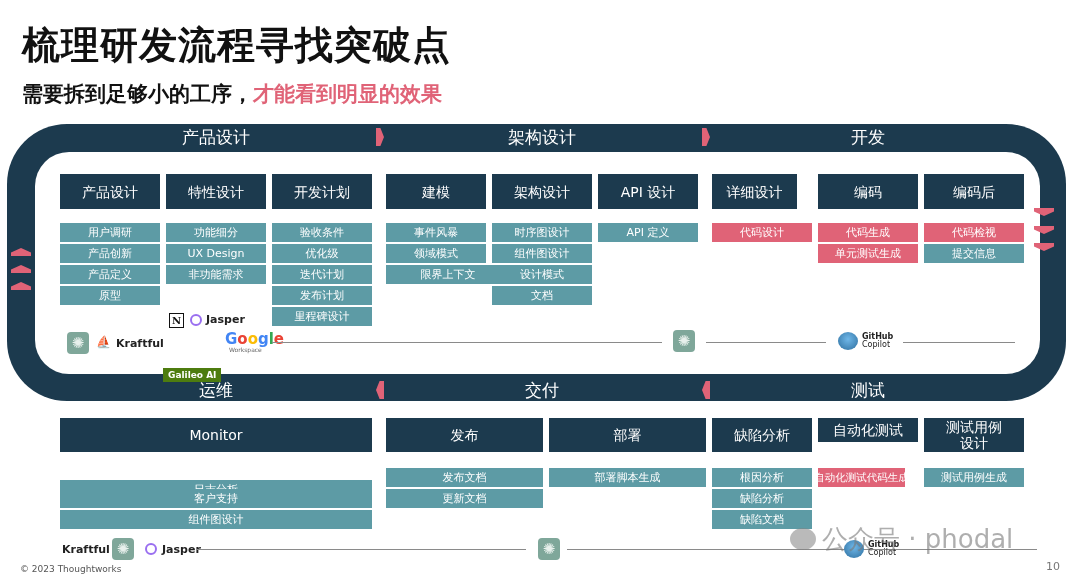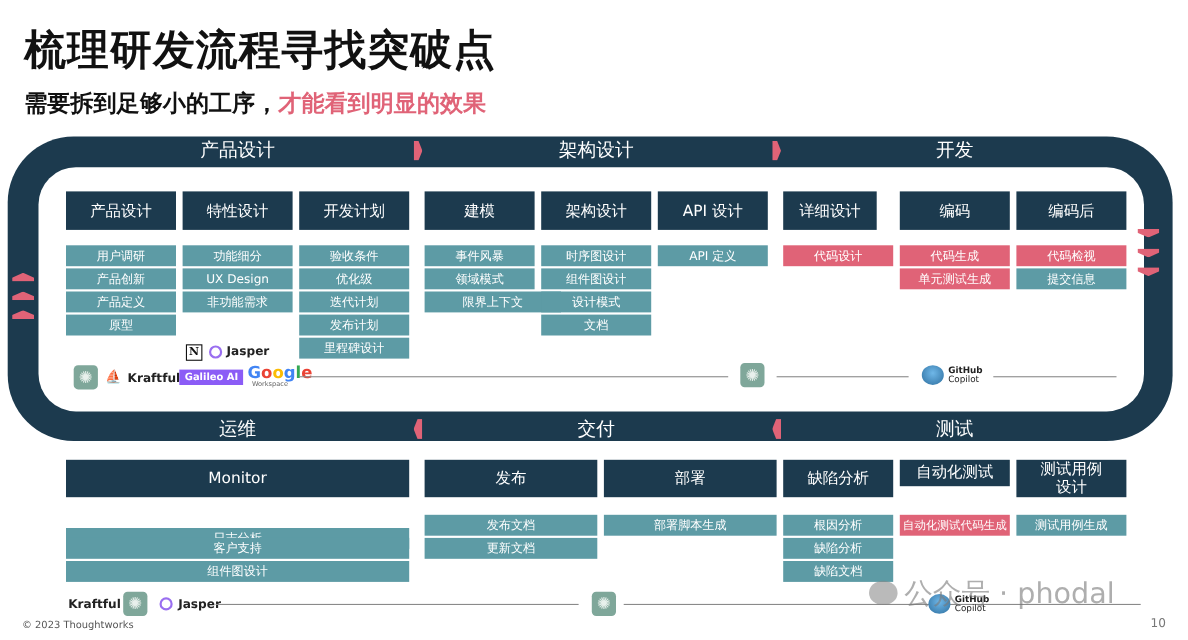--- a/index.html
+++ b/index.html
@@ -19,21 +19,21 @@
   .arrow-up { position: absolute; width: 20px; height: 8px; background: #e06377; clip-path: polygon(0 100%, 0 55%, 50% 0, 100% 55%, 100% 100%); }
   .arrow-down { position: absolute; width: 20px; height: 8px; background: #e06377; clip-path: polygon(0 0, 100% 0, 100% 45%, 50% 100%, 0 45%); }
 
   .hdr { position: absolute; background: #1c3a4e; color: #ffffff; font-size: 14px; display: flex; align-items: center; justify-content: center; text-align: center; line-height: 16px; }
   .sub { position: absolute; background: #5d9ba5; color: #ffffff; font-size: 11px; display: flex; align-items: center; justify-content: center; height: 19px; white-space: nowrap; }
   .sub.pink { background: #e06377; }
 
   .tools-line { position: absolute; height: 1px; background: #8a8a8a; }
   .gpt-icon { position: absolute; width: 22px; height: 22px; background: #7fa79a; border-radius: 4px; display: flex; align-items: center; justify-content: center; color: #e8f0ec; font-size: 15px; }
   .logo-text { position: absolute; font-size: 11px; font-weight: 700; color: #222; white-space: nowrap; }
-  .galileo { position: absolute; background: #8b5cf6; color: #fff; font-size: 9px; font-weight: 700; padding: 2px 5px; white-space: nowrap; }
+  .galileo { position: absolute; background: #4d7c0f; color: #fff; font-size: 9px; font-weight: 700; padding: 2px 5px; white-space: nowrap; margin-top: 32px; }
   .notion { position: absolute; width: 15px; height: 15px; border: 1.5px solid #111; font-size: 10px; font-weight: 900; font-family: "DejaVu Serif", serif; display: flex; align-items: center; justify-content: center; }
   .jasper-dot { position: absolute; width: 12px; height: 12px; border-radius: 50%; border: 2px solid #9a6ff0; }
   .google { position: absolute; font-size: 15px; font-weight: 700; line-height: 14px; white-space: nowrap; }
   .google .g1 { color: #4285f4; } .google .g2 { color: #ea4335; } .google .g3 { color: #fbbc05; } .google .g4 { color: #34a853; }
   .workspace { position: absolute; font-size: 6px; color: #666; white-space: nowrap; }
   .copilot-icon { position: absolute; width: 20px; height: 18px; border-radius: 50%; background: radial-gradient(circle at 50% 40%, #6fb7e8, #2d6e9e); }
   .copilot-text { position: absolute; font-size: 8px; line-height: 8px; color: #222; white-space: nowrap; }
   .copilot-text b { display: block; font-size: 8px; }
   .sailboat { position: absolute; font-size: 12px; color: #333; }
 
@@ -141,21 +141,21 @@
 
 <div class="sub" style="left:60px;top:480px;width:312px;">日志分析</div>
 <div class="sub" style="left:60px;top:489px;width:312px;">客户支持</div>
 <div class="sub" style="left:60px;top:510px;width:312px;">组件图设计</div>
 <div class="sub" style="left:386px;top:468px;width:157px;">发布文档</div>
 <div class="sub" style="left:386px;top:489px;width:157px;">更新文档</div>
 <div class="sub" style="left:549px;top:468px;width:157px;">部署脚本生成</div>
 <div class="sub" style="left:712px;top:468px;width:100px;">根因分析</div>
 <div class="sub" style="left:712px;top:489px;width:100px;">缺陷分析</div>
 <div class="sub" style="left:712px;top:510px;width:100px;">缺陷文档</div>
-<div class="sub pink" style="left:818px;top:468px;width:100px;font-size:10.5px;">自动化测试代码生成</div>
+<div class="sub pink" style="left:818px;top:468px;width:87px;font-size:10.5px;">自动化测试代码生成</div>
 <div class="sub" style="left:924px;top:468px;width:100px;">测试用例生成</div>
 
 <div class="logo-text" style="left:62px;top:543px;">Kraftful</div>
 <div class="gpt-icon" style="left:112px;top:538px;">✺</div>
 <div class="jasper-dot" style="left:145px;top:543px;"></div>
 <div class="logo-text" style="left:162px;top:543px;">Jasper</div>
 <div class="tools-line" style="left:196px;top:549px;width:330px;"></div>
 <div class="gpt-icon" style="left:538px;top:538px;">✺</div>
 <div class="tools-line" style="left:567px;top:549px;width:470px;"></div>
 <div class="copilot-icon" style="left:844px;top:540px;"></div>

